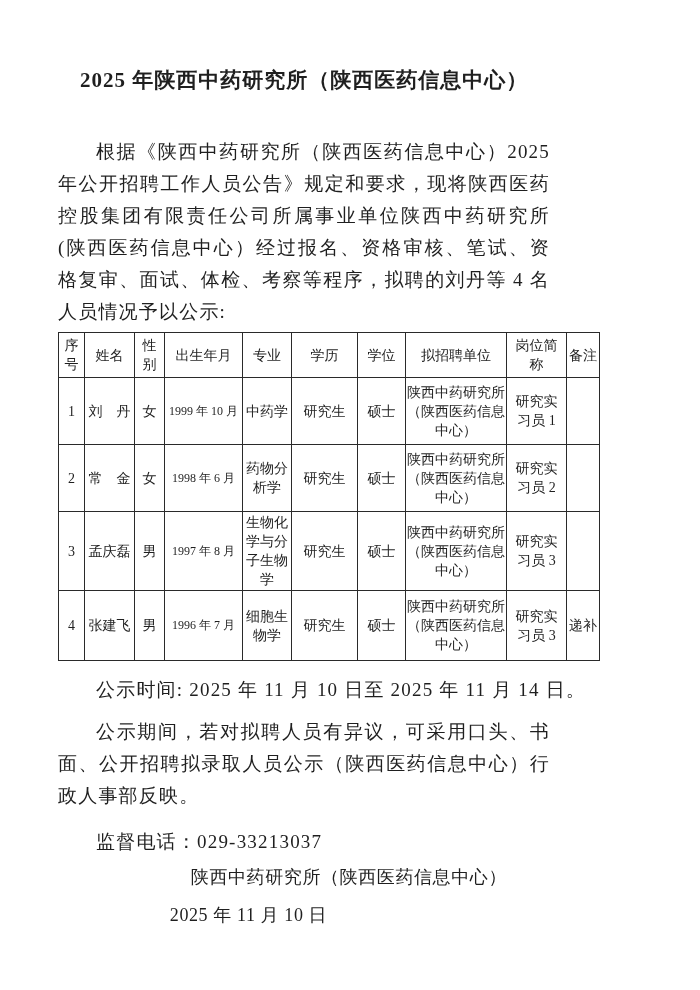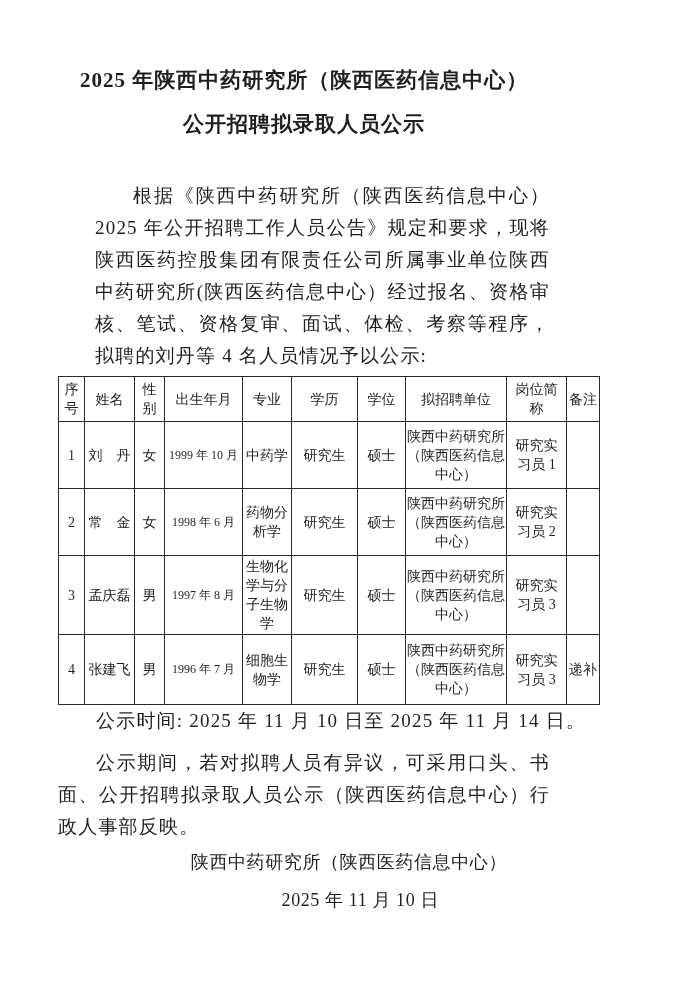--- a/index.html
+++ b/index.html
@@ -32,22 +32,22 @@
   }
   .doc-title .t-line { display: block; }
   p.body-par {
     margin: 0;
     font-size: 19px;
     line-height: 32px;
     letter-spacing: 1.2px;
     text-align: justify;
     text-indent: 2em;
   }
-  p.intro { margin-top: 34px; margin-left: 37px; }
-  p.time { white-space: nowrap; }
+  p.intro { margin-top: 34px; }
+  p.time { margin-top: 13px; white-space: nowrap; }
   p.objection { margin-top: 10px; }
   p.phone { margin-top: 14px; }
   table.roster {
     margin-top: 4px;
     border-collapse: collapse;
     table-layout: fixed;
     width: 541px;
     font-size: 14px;
     line-height: 19px;
     letter-spacing: 0;
@@ -71,35 +71,34 @@
   p.sig-org {
     margin: 4px 0 0 0;
     text-align: right;
     padding-right: 43px;
     font-size: 18px;
     line-height: 30px;
     letter-spacing: 0.6px;
   }
   p.sig-date {
     margin: 8px 0 0 0;
-    text-align: right;
+    text-align: center;
     padding-right: 111px;
     font-size: 18px;
     line-height: 30px;
     letter-spacing: 0.6px;
   }
 </style>
 </head>
 <body>
 
 <div class="page">
 
   <h1 class="doc-title">
     <span class="t-line">2025 年陕西中药研究所（陕西医药信息中心）</span>
-    <span class="t-line">公开招聘拟录取人员公示</span>
   </h1>
 
   <p class="body-par intro">根据《陕西中药研究所（陕西医药信息中心）2025 年公开招聘工作人员公告》规定和要求，现将陕西医药控股集团有限责任公司所属事业单位陕西中药研究所(陕西医药信息中心）经过报名、资格审核、笔试、资格复审、面试、体检、考察等程序，拟聘的刘丹等 4 名人员情况予以公示:</p>
 
   <table class="roster">
     <colgroup>
       <col style="width:26px">
         <col style="width:50px">
         <col style="width:30px">
         <col style="width:78px">
@@ -173,19 +172,20 @@
           <td class="c8">研究实习员 3</td>
           <td class="c9">递补</td>
         </tr>
       </tbody>
   </table>
 
   <p class="body-par time">公示时间: 2025 年 11 月 10 日至 2025 年 11 月 14 日。</p>
 
   <p class="body-par objection">公示期间，若对拟聘人员有异议，可采用口头、书面、公开招聘拟录取人员公示（陕西医药信息中心）行政人事部反映。</p>
 
+  <p class="body-par phone">监督电话：029-33213037</p>
 
   <div class="sig-block">
     <p class="sig-org">陕西中药研究所（陕西医药信息中心）</p>
     <p class="sig-date">2025 年 11 月 10 日</p>
   </div>
 
 </div>
 
 </body></html>

